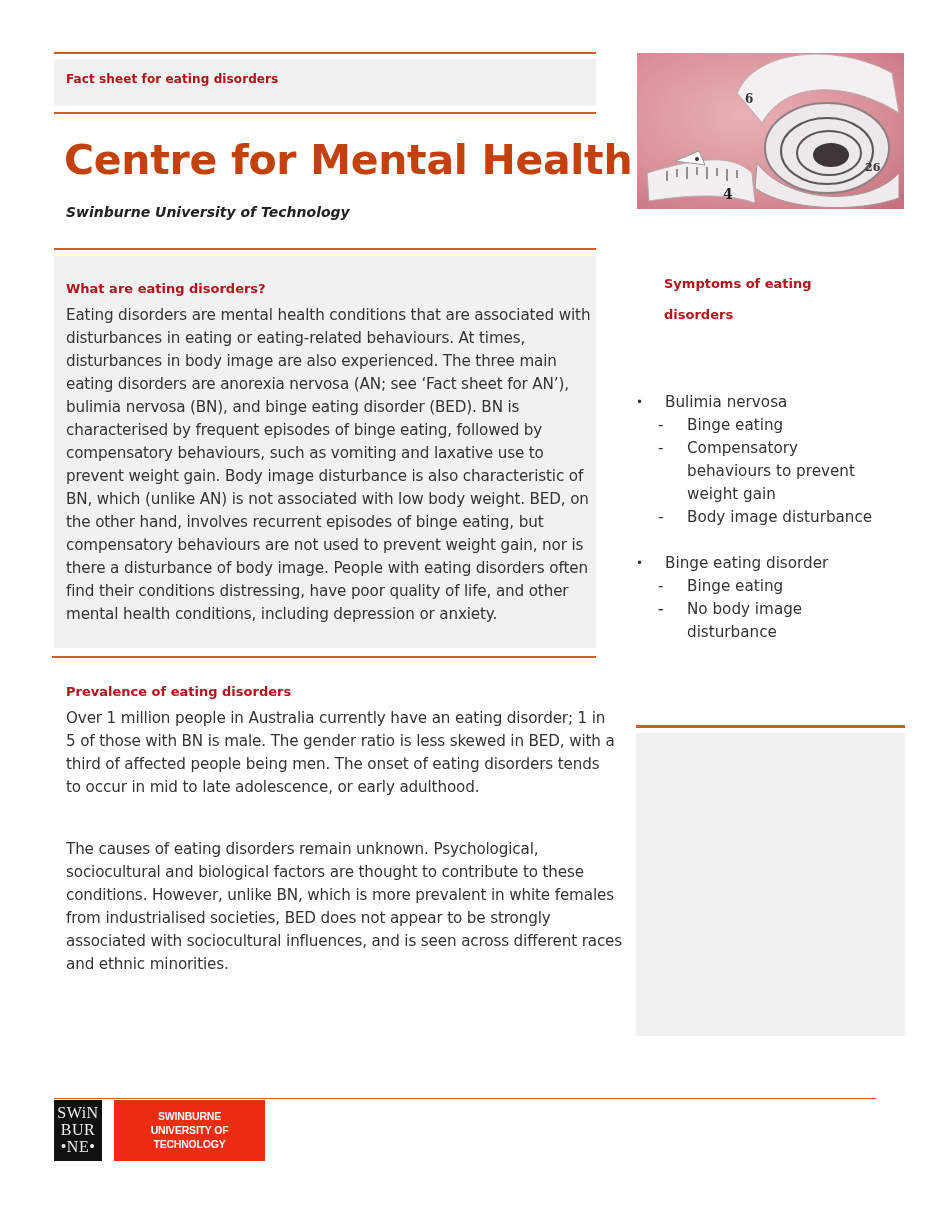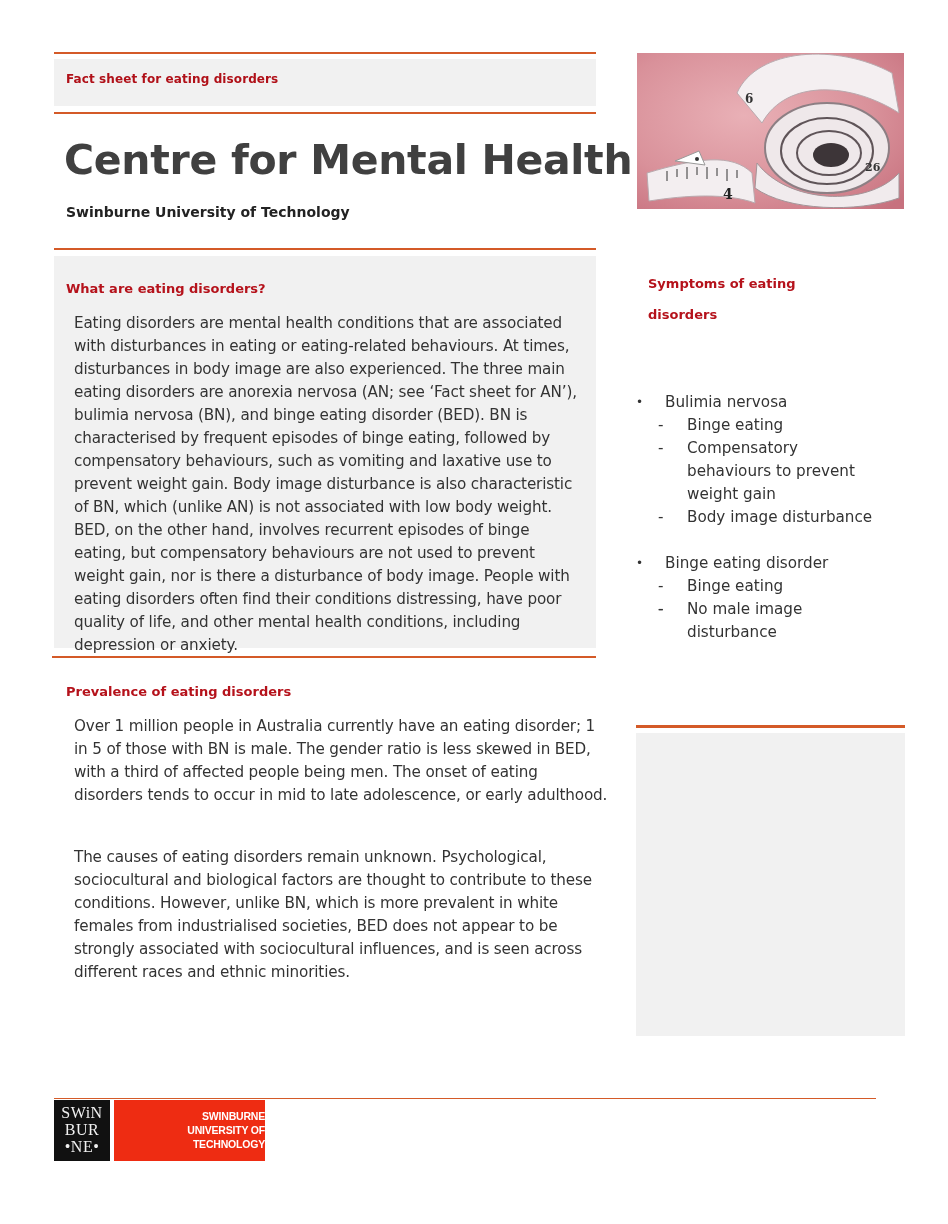--- a/index.html
+++ b/index.html
@@ -2,47 +2,47 @@
 <html><head>
   <meta charset="utf-8">
   <style>
     html, body { margin: 0; padding: 0; background: #ffffff; }
     body { width: 948px; height: 1224px; position: relative; overflow: hidden;
            font-family: "DejaVu Sans", sans-serif; color: #2a2a2a; }
     .rule { position: absolute; height: 2px; background: #d45a28; }
     .gray { position: absolute; background: #f1f1f1; }
     .abs { position: absolute; }
     .factsheet { left: 66px; top: 72px; font-size: 12px; font-weight: bold; color: #b01018; letter-spacing: 0.1px; }
-    .title { left: 64px; top: 136px; font-size: 41px; font-weight: bold; color: #404040; letter-spacing: -0.3px; }
-    .subtitle { left: 66px; top: 204px; font-size: 14px; font-weight: bold; color: #222; }
+    .title { left: 64px; top: 136px; font-size: 41px; font-weight: bold; color: #c2410c; letter-spacing: -0.3px; }
+    .subtitle { left: 66px; top: 204px; font-size: 14px; font-weight: bold; color: #222; font-style: italic; }
     h2 { margin: 0; font-size: 13px; font-weight: bold; color: #b5121b; line-height: 30px; }
-    .body-text { font-size: 15.2px; line-height: 23px; color: #333; margin: 8px; letter-spacing: -0.15px; }
+    .body-text { font-size: 15.2px; line-height: 23px; color: #333; margin: 0; letter-spacing: -0.15px; }
     .sec { position: absolute; }
     .sec-what { left: 66px; top: 274px; width: 525px; }
     .sec-prev { left: 66px; top: 677px; width: 550px; }
     .sec-causes { left: 66px; top: 838px; width: 560px; }
     .sec-sym { left: 648px; top: 268px; width: 250px; }
-    .sec-sym h2 { line-height: 31px; }
+    .sec-sym h2 { line-height: 31px; margin-left: 16px; }
     .sec-treat { left: 648px; top: 742px; width: 250px; }
     .photo { position: absolute; left: 637px; top: 53px; width: 267px; height: 156px; overflow: hidden;
              background: radial-gradient(ellipse at 30% 40%, #e8a6ae 0%, #d88a94 45%, #c97480 100%); }
     ul.sym-list { list-style: none; margin: 0; padding: 0; position: absolute; left: 636px; top: 391px; width: 270px; }
     ul.sym-list > li { position: relative; padding-left: 29px; font-size: 15.2px; line-height: 23px; color: #333; }
     ul.sym-list > li + li { margin-top: 23px; }
     .bullet { position: absolute; left: 0; top: 0; width: 20px; font-size: 12px; line-height: 23px; }
     ul.sub { list-style: none; margin: 0; padding: 0; }
     ul.sub li { position: relative; padding-left: 22px; font-size: 15.2px; line-height: 23px; }
     .dash { position: absolute; left: -7px; top: 0; }
     .footer-rule { position: absolute; left: 54px; top: 1098px; width: 822px; height: 1px; background: #d45a28; }
-    .logo-black { position: absolute; left: 54px; top: 1100px; width: 56px; height: 61px; background: #111;
+    .logo-black { position: absolute; left: 54px; top: 1100px; width: 48px; height: 61px; background: #111;
                   color: #f0f0f0; font-family: "Liberation Serif", serif; font-size: 16px; line-height: 17px; text-align: center; padding-top: 4px; box-sizing: border-box; letter-spacing: 0.5px; }
     .logo-red { position: absolute; left: 114px; top: 1100px; width: 151px; height: 61px; background: #ee2c12;
                 color: #fff; font-family: "Liberation Sans", sans-serif; font-weight: bold; font-size: 10.5px; line-height: 14px;
                 text-align: center; padding-top: 9px; box-sizing: border-box; letter-spacing: -0.2px; }
-    .logo-red div { display: block; text-align: right; }
+    .logo-red div { display: block; }
   </style>
 </head>
 <body>
 
 <div class="rule" style="left:54px; top:52px; width:542px;"></div>
 <div class="gray" style="left:54px; top:59px; width:542px; height:47px;"></div>
 <div class="abs factsheet">Fact sheet for eating disorders</div>
 <div class="rule" style="left:54px; top:112px; width:542px;"></div>
 <div class="abs title">Centre for Mental Health</div>
 <div class="abs subtitle">Swinburne University of Technology</div>
@@ -114,21 +114,21 @@
       <li><span class="dash">-</span><span style="display:inline-block; width:190px;">Compensatory behaviours to prevent weight gain</span></li>
       <li><span class="dash">-</span><span>Body image disturbance</span></li>
     </ul>
   </li>
   <li>
     <span class="bullet">•</span>
     <span>Binge eating disorder</span>
     <ul class="sub">
       <li><span class="dash">-</span><span>Binge eating</span></li>
       <li><span class="dash">-</span></li>
-      <li><span class="dash">-</span><span style="display:inline-block; width:140px;">No male image disturbance</span></li>
+      <li><span class="dash">-</span><span style="display:inline-block; width:140px;">No body image disturbance</span></li>
     </ul>
   </li>
 </ul>
 
 <div class="rule" style="left:636px; top:725px; width:269px; height:3px;"></div>
 <div class="gray" style="left:636px; top:733px; width:269px; height:303px;"></div>
 <div class="sec sec-treat">
 </div>
 
 <div class="footer-rule"></div>

